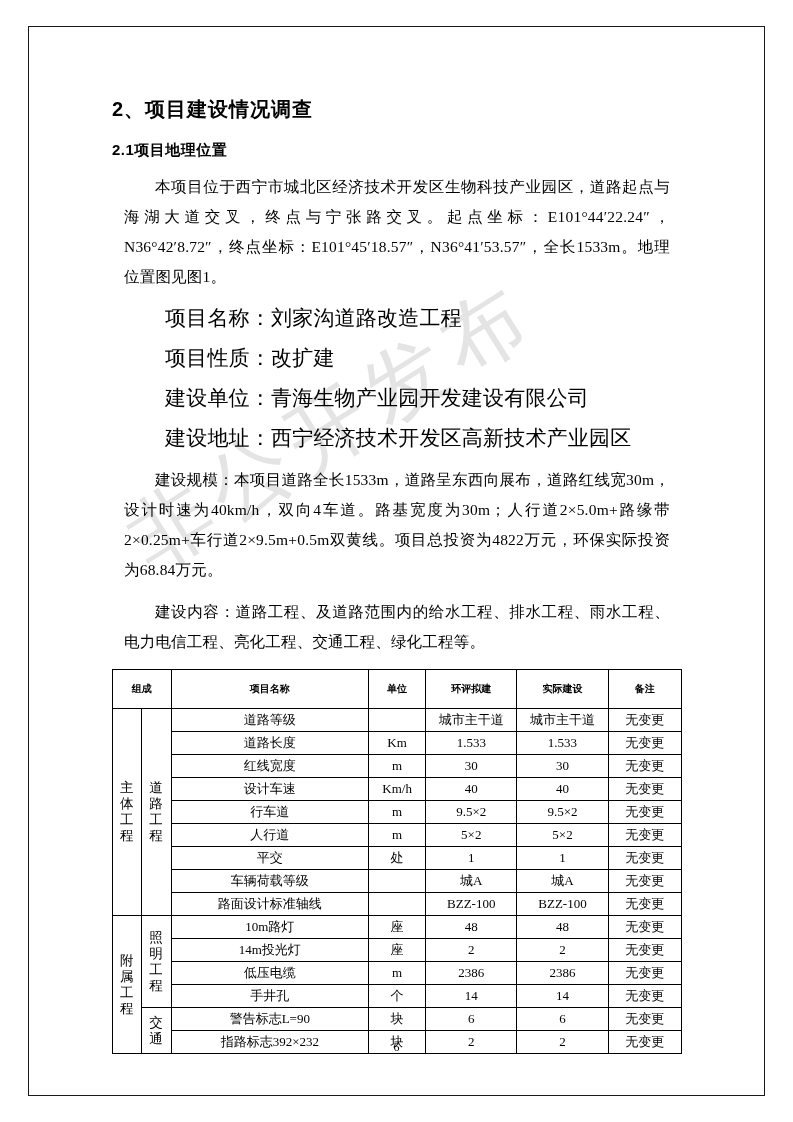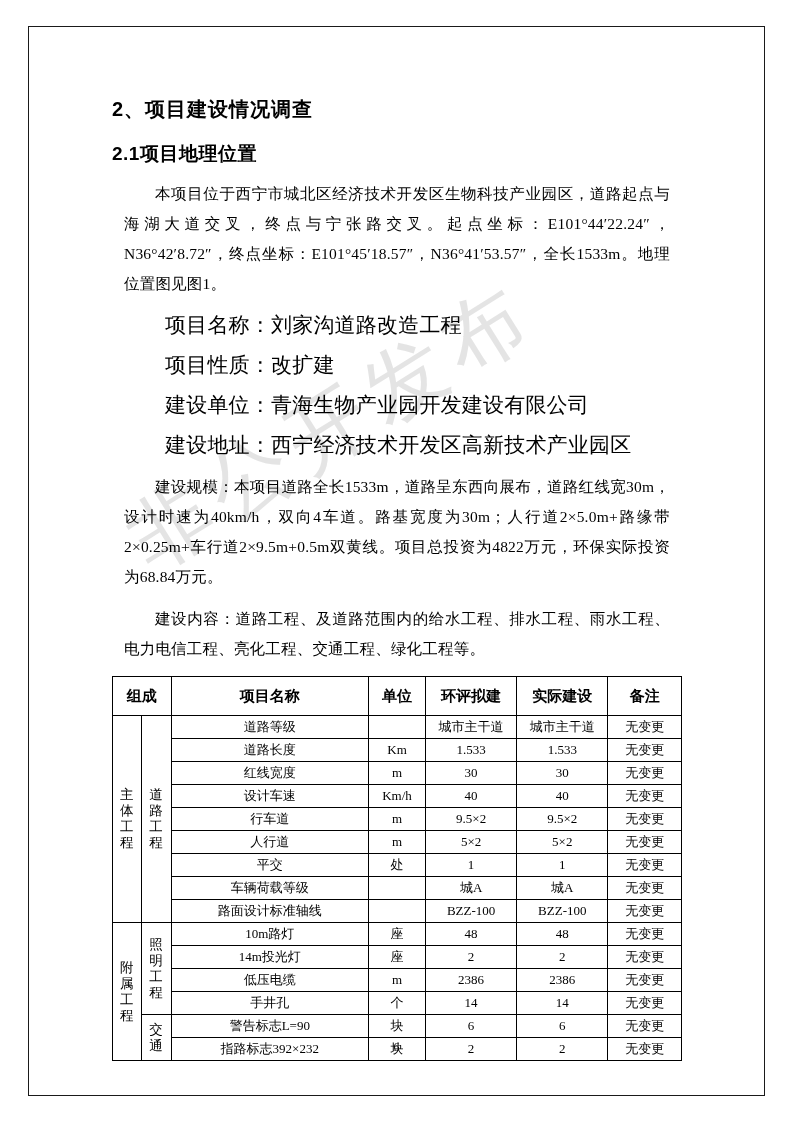--- a/index.html
+++ b/index.html
@@ -50,21 +50,21 @@
   }
   h1.doc-h1 {
     font-family: "Liberation Sans", sans-serif;
     font-size: 20px;
     font-weight: bold;
     margin: 0 0 18px 0;
     letter-spacing: 1px;
   }
   h2.doc-h2 {
     font-family: "Liberation Sans", sans-serif;
-    font-size: 19px;
+    font-size: 15px;
     font-weight: bold;
     margin: 14px 0 8px 0;
     letter-spacing: 0.5px;
   }
   p.body-text {
     font-size: 15.5px;
     line-height: 30px;
     margin: 12px;
     text-align: justify;
     text-indent: 2em;
@@ -95,21 +95,21 @@
     text-align: center;
     vertical-align: middle;
     padding: 1px 2px;
     height: 20px;
     line-height: 16px;
     font-weight: normal;
   }
   table.spec thead td {
     font-weight: bold;
     font-family: "Liberation Sans", sans-serif;
-    font-size: 15px;
+    font-size: 10px;
     height: 36px;
   }
   td.vcol {
     width: 26px;
     font-weight: bold;
     font-family: "Liberation Sans", sans-serif;
     font-size: 13.5px;
     line-height: 19px;
     letter-spacing: 1px;
   }

